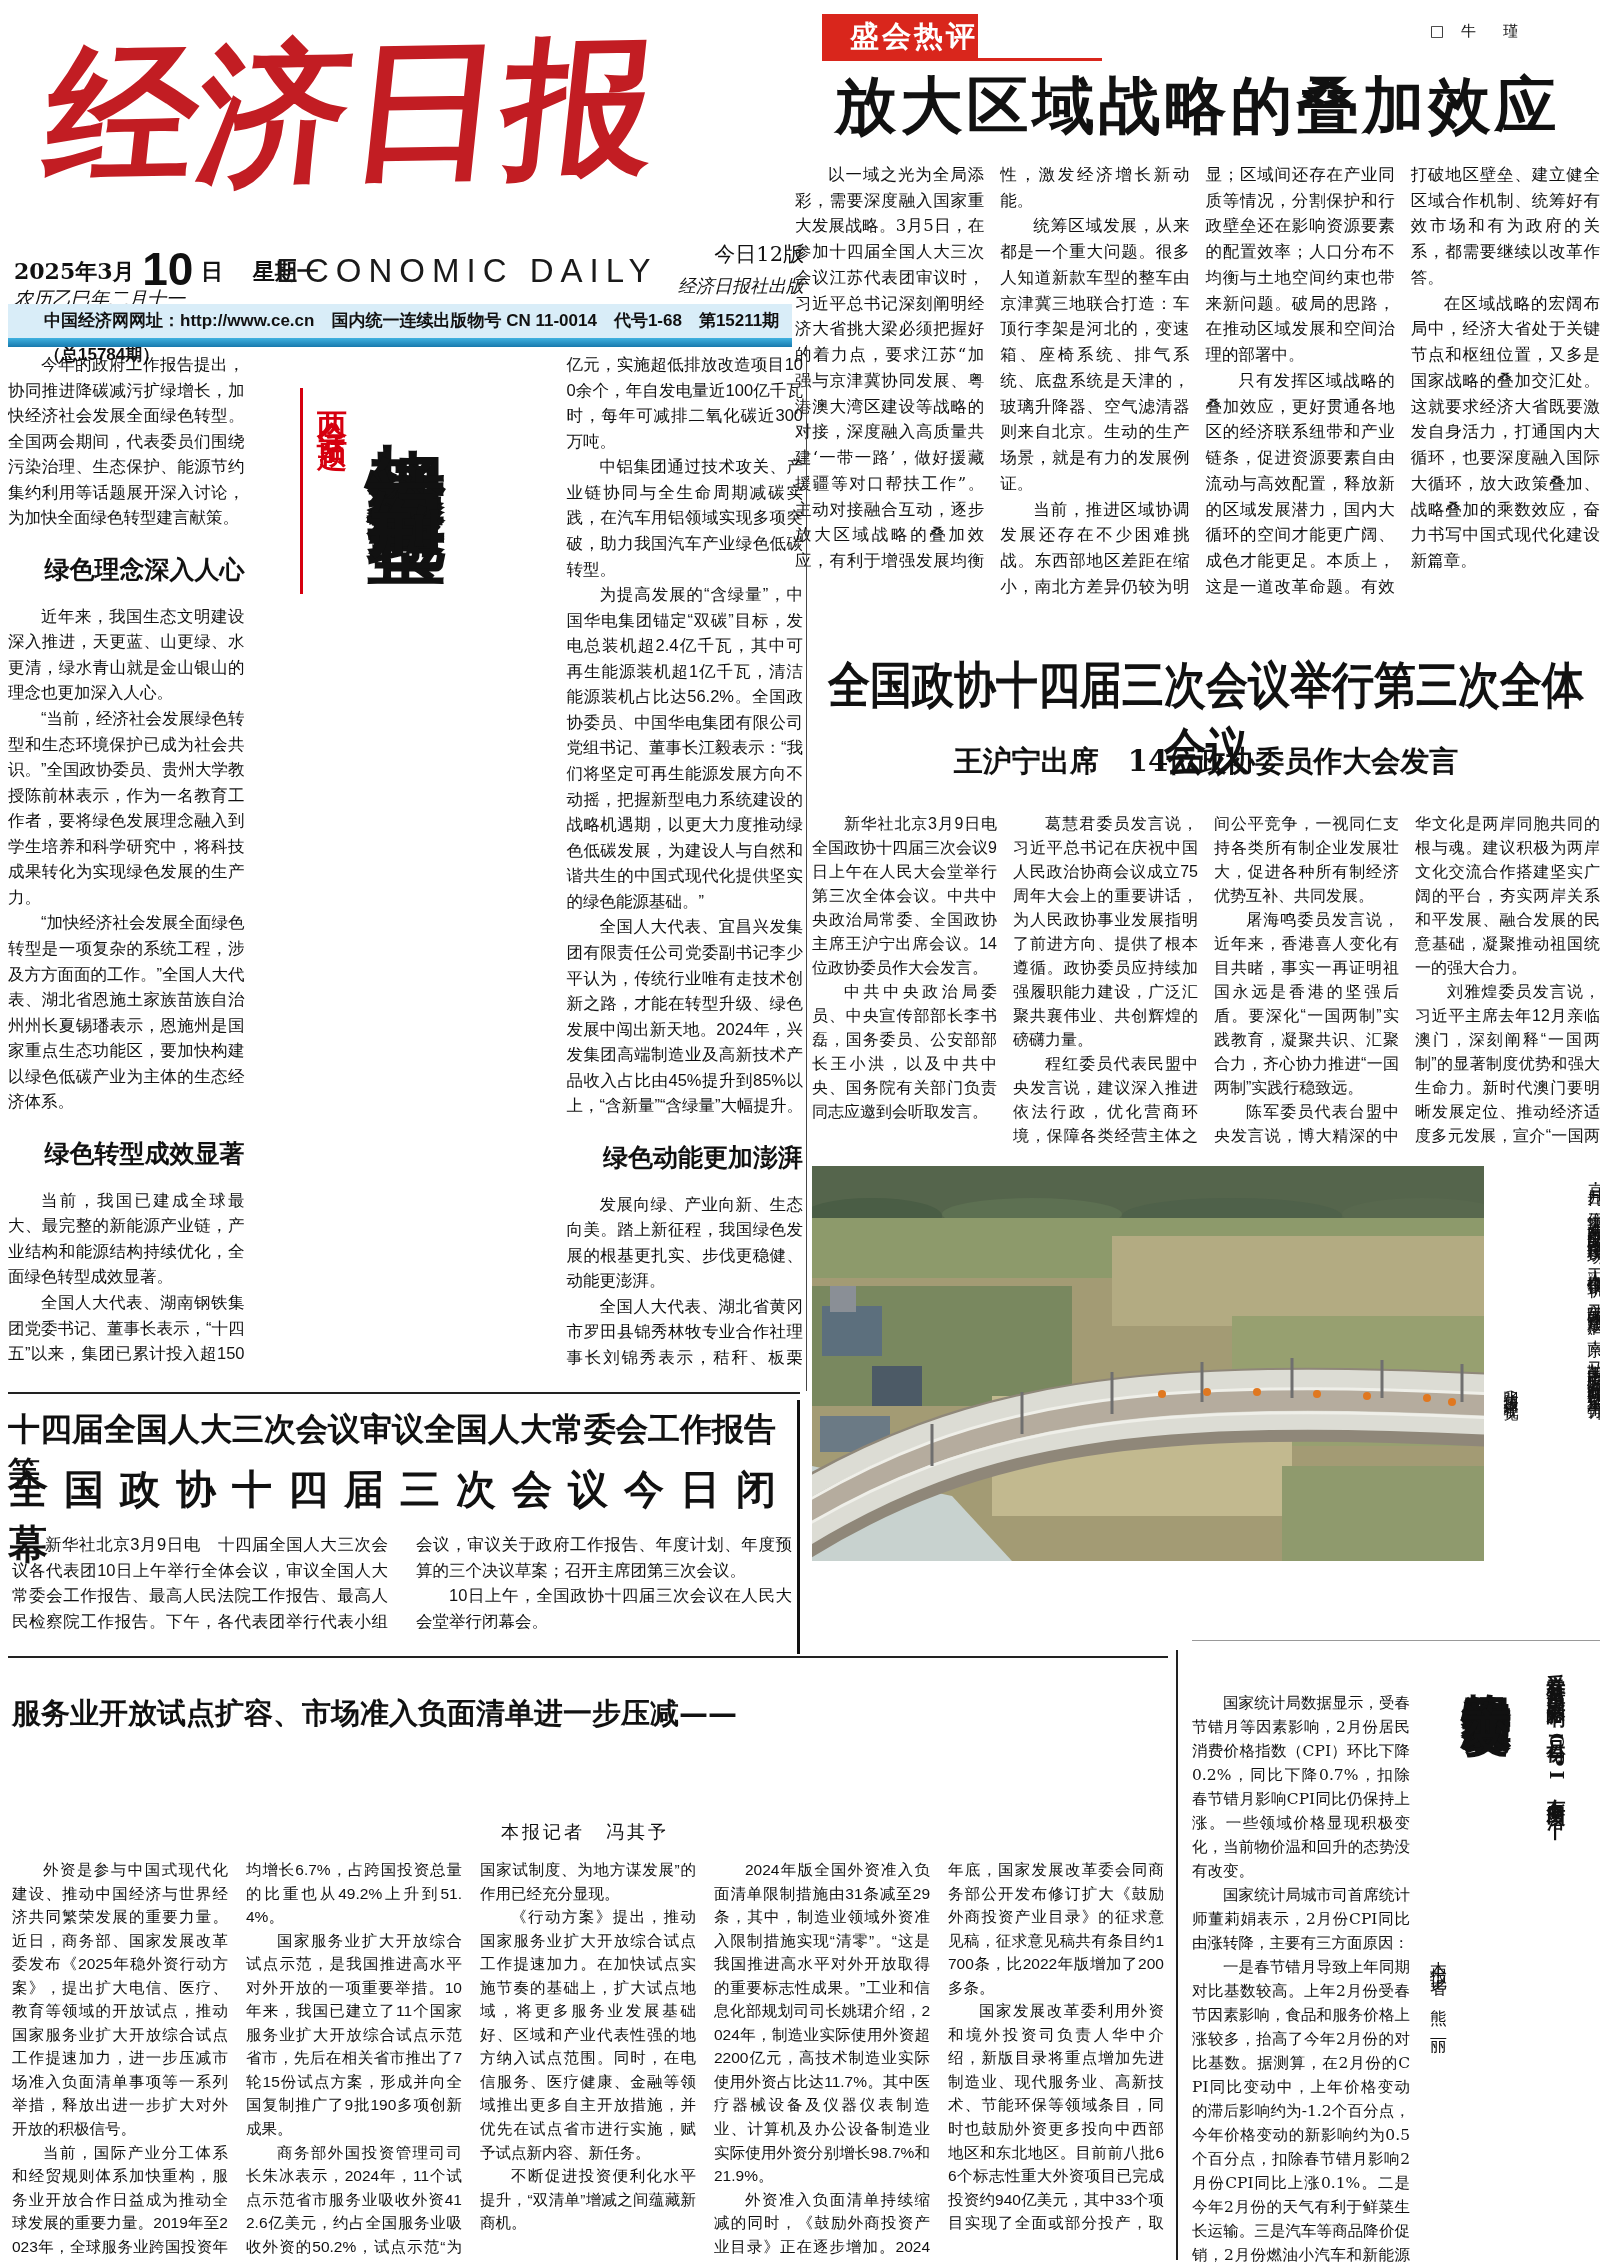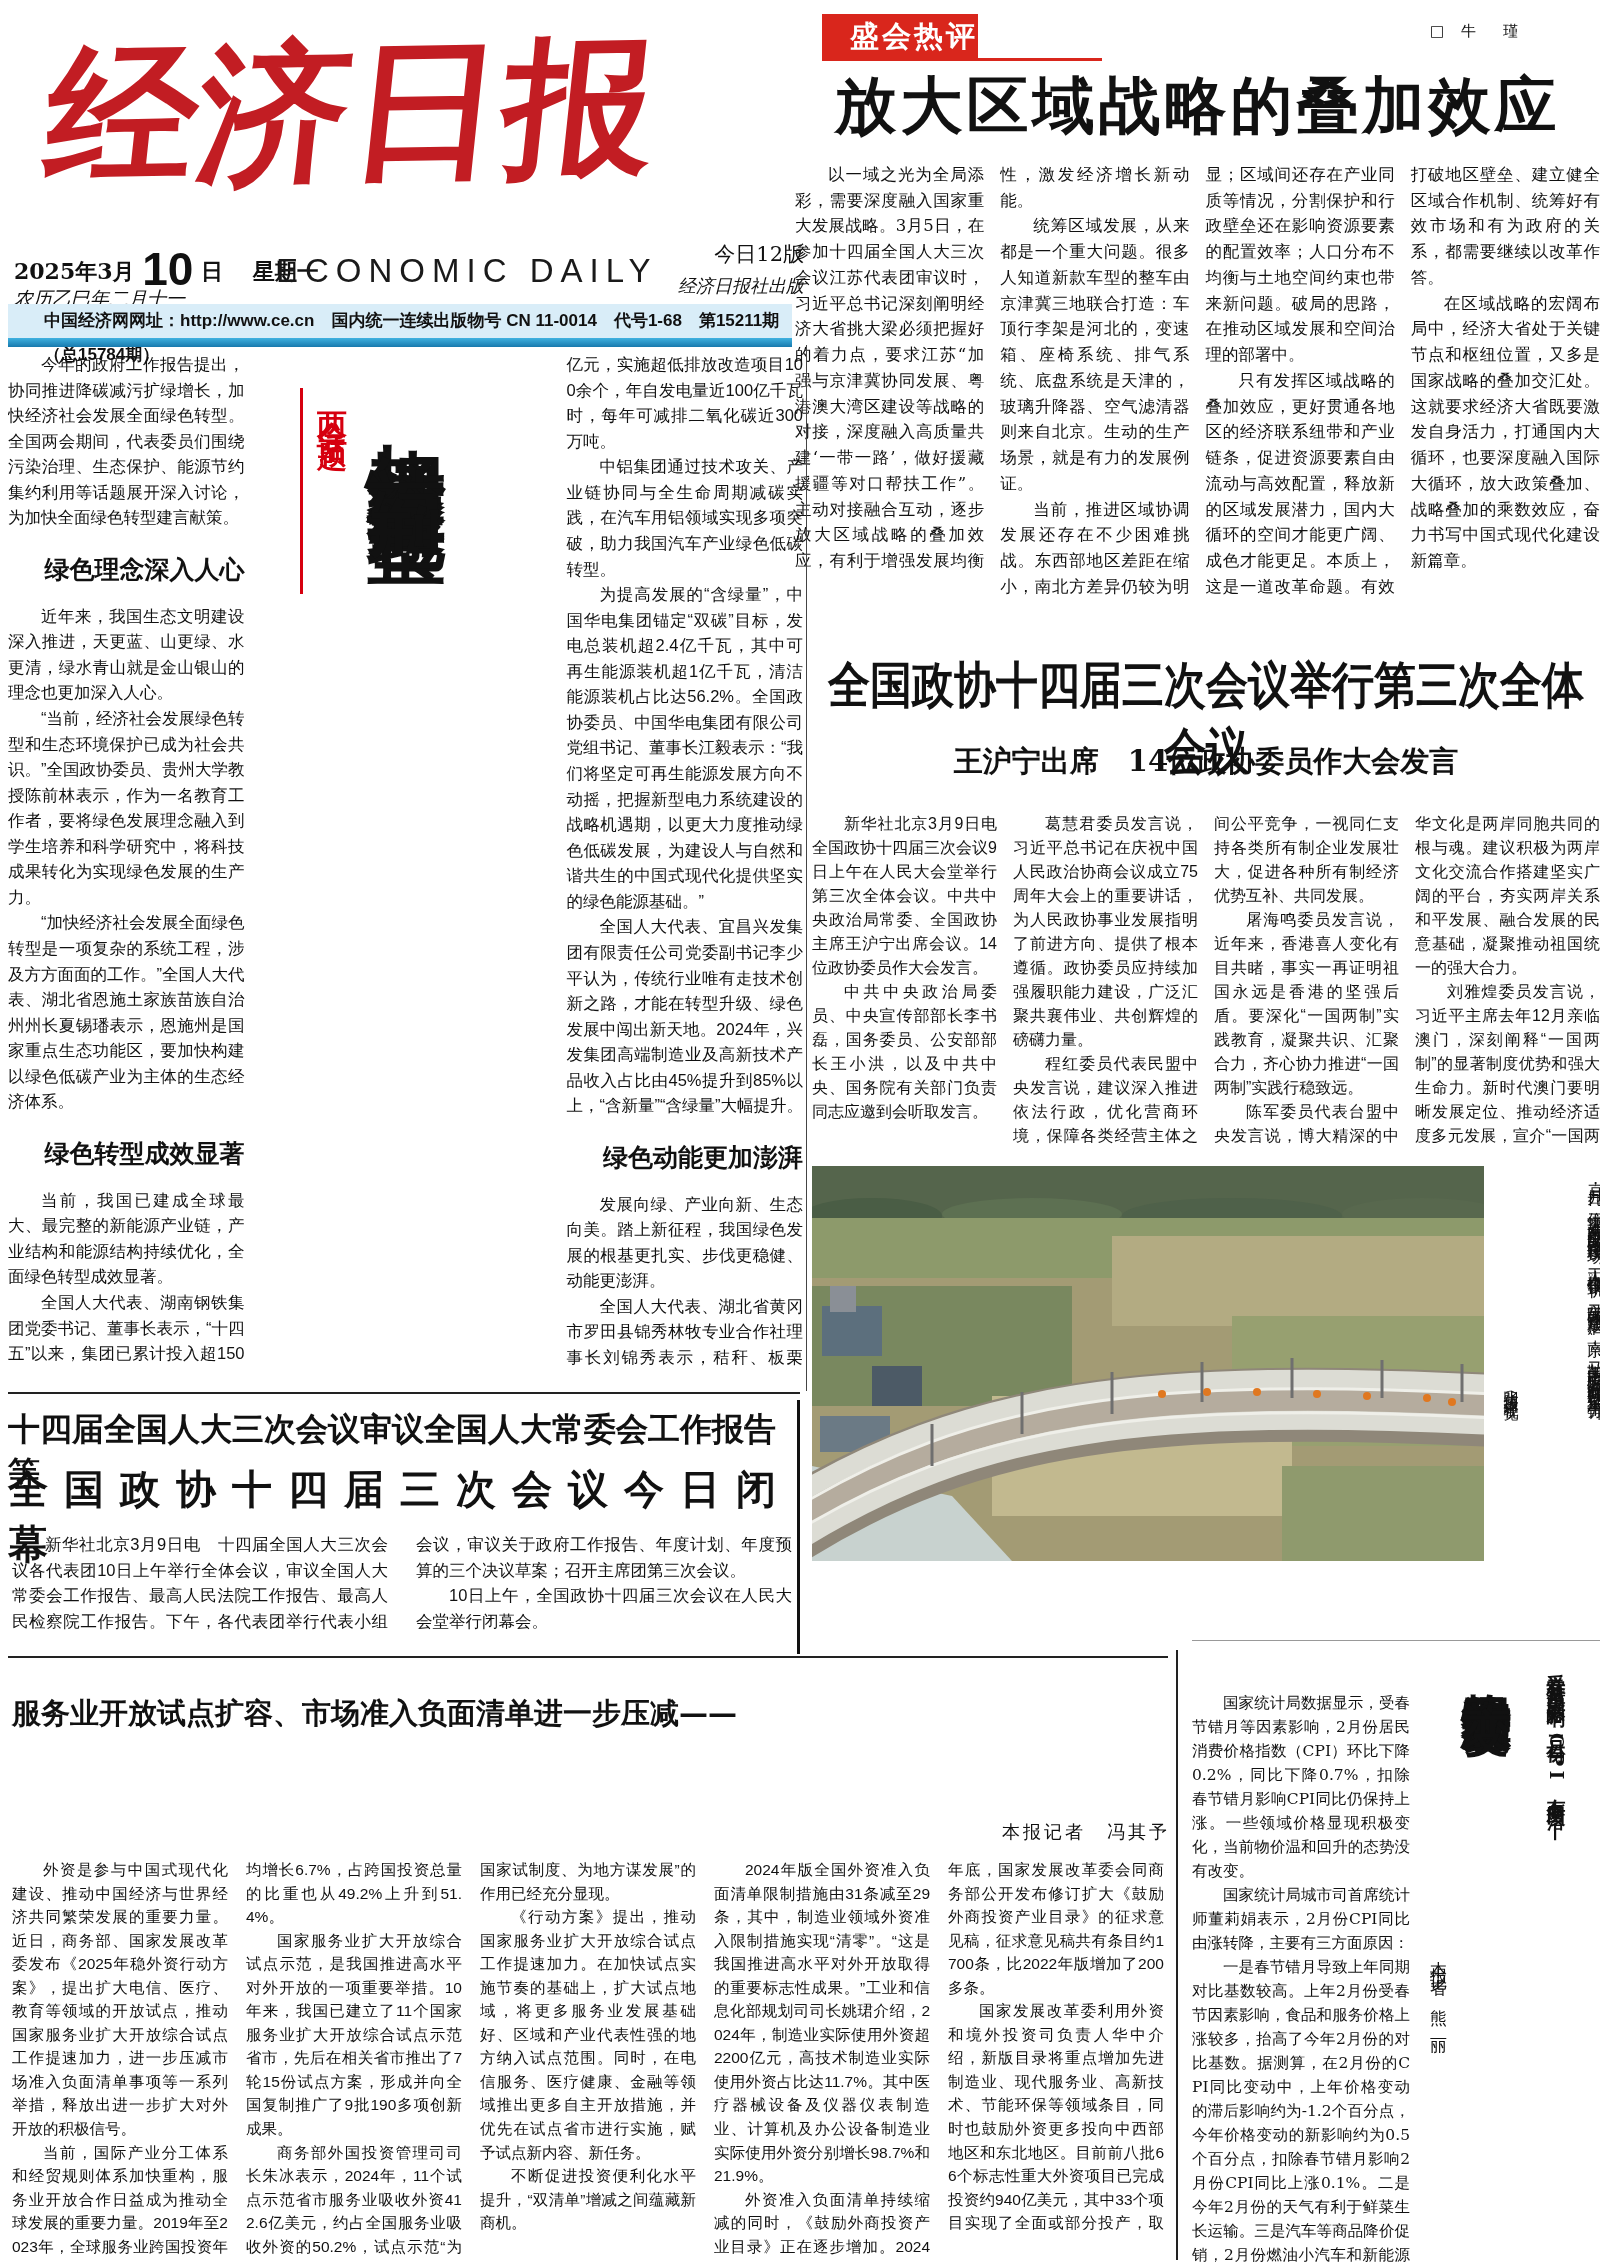--- a/index.html
+++ b/index.html
@@ -85,21 +85,21 @@
   .npc-body{position:absolute;left:12px;top:1532px;width:780px;height:116px;
             column-count:2;column-gap:28px;overflow:hidden;
             font-family:"Liberation Sans",sans-serif;font-size:16.5px;line-height:1.55;
             text-align:justify;word-break:break-all;}
   
   .fi-kicker{position:absolute;left:12px;top:1694px;width:1150px;font-size:29px;font-weight:bold;
              font-family:"DejaVu Serif",serif;}
   .fi-headline{position:absolute;left:0;top:1742px;width:1170px;text-align:center;
                font-size:58px;font-weight:900;letter-spacing:24px;
                font-family:"DejaVu Sans",sans-serif;}
-  .fi-byline{position:absolute;left:0;top:1820px;width:1170px;text-align:right;font-size:18px;
+  .fi-byline{position:absolute;left:0;top:1820px;width:1170px;text-align:center;font-size:18px;
              font-family:"DejaVu Serif",serif;letter-spacing:3px;}
   .fi-body{position:absolute;left:12px;top:1858px;width:1152px;height:402px;
            column-count:5;column-gap:18px;overflow:hidden;
            font-family:"Liberation Sans",sans-serif;font-size:15.5px;line-height:1.52;
            text-align:justify;word-break:break-all;}
   
   .cpi-wrap{position:absolute;left:1192px;top:1648px;width:408px;height:618px;}
   .cpi-body{position:absolute;left:0;top:4px;width:218px;height:610px;overflow:hidden;
             font-family:"DejaVu Serif",serif;font-size:15.5px;line-height:1.55;
             text-align:justify;word-break:break-all;margin-top:39px;}

